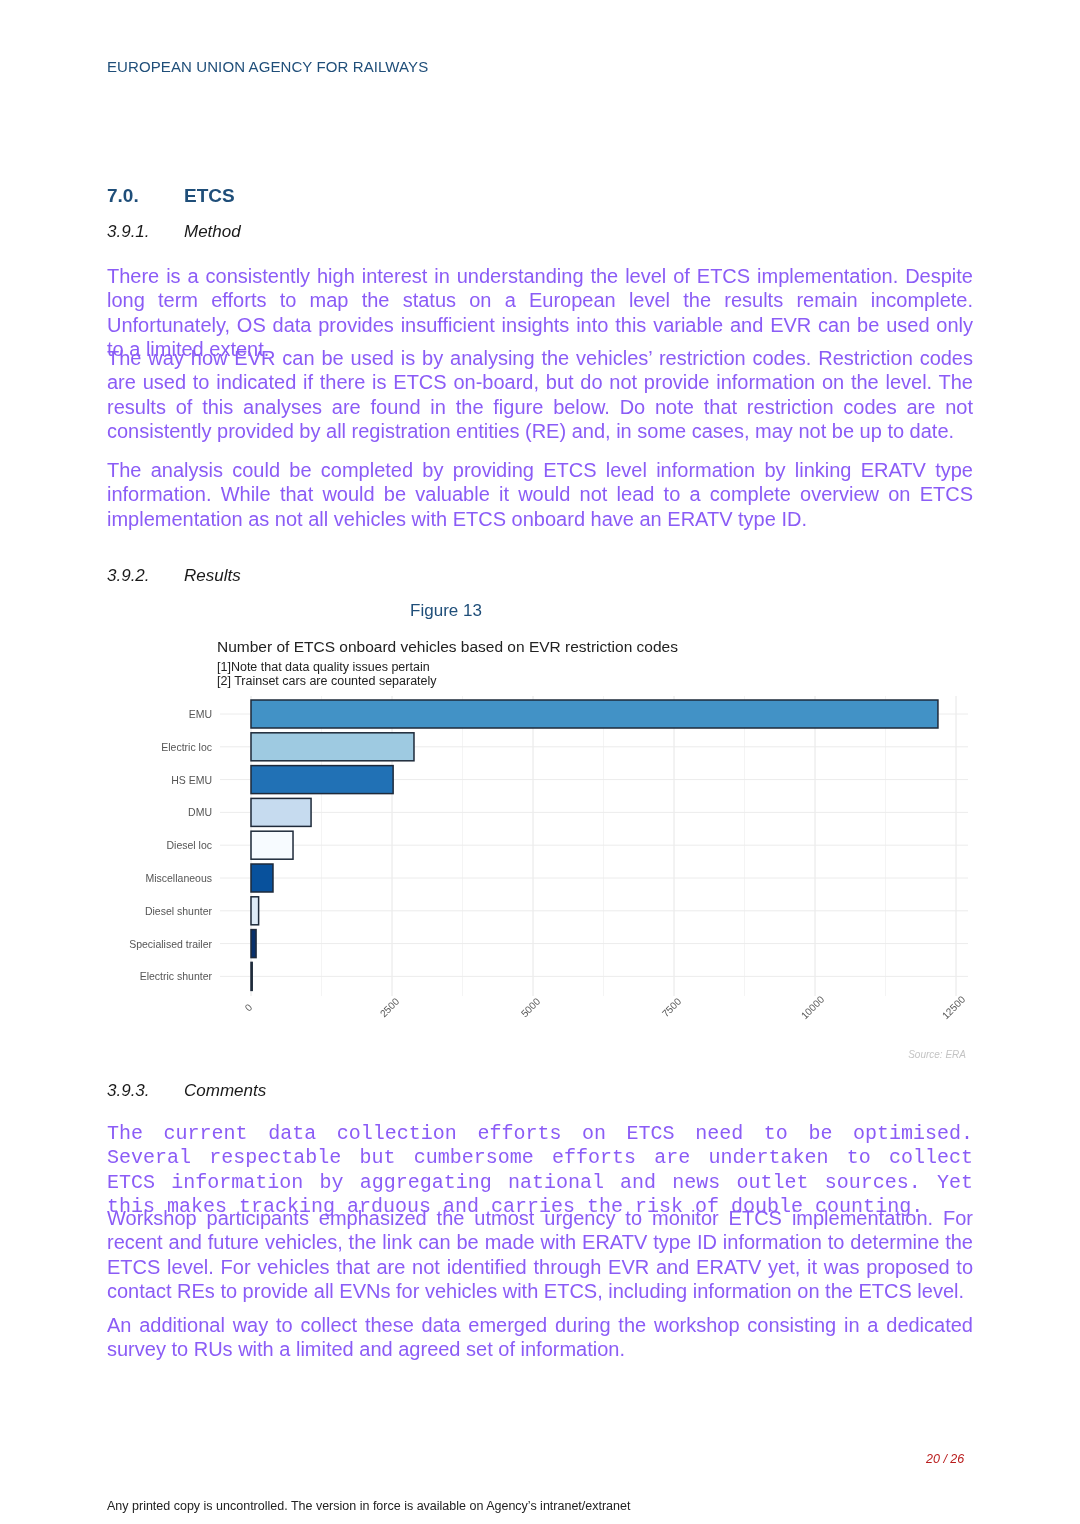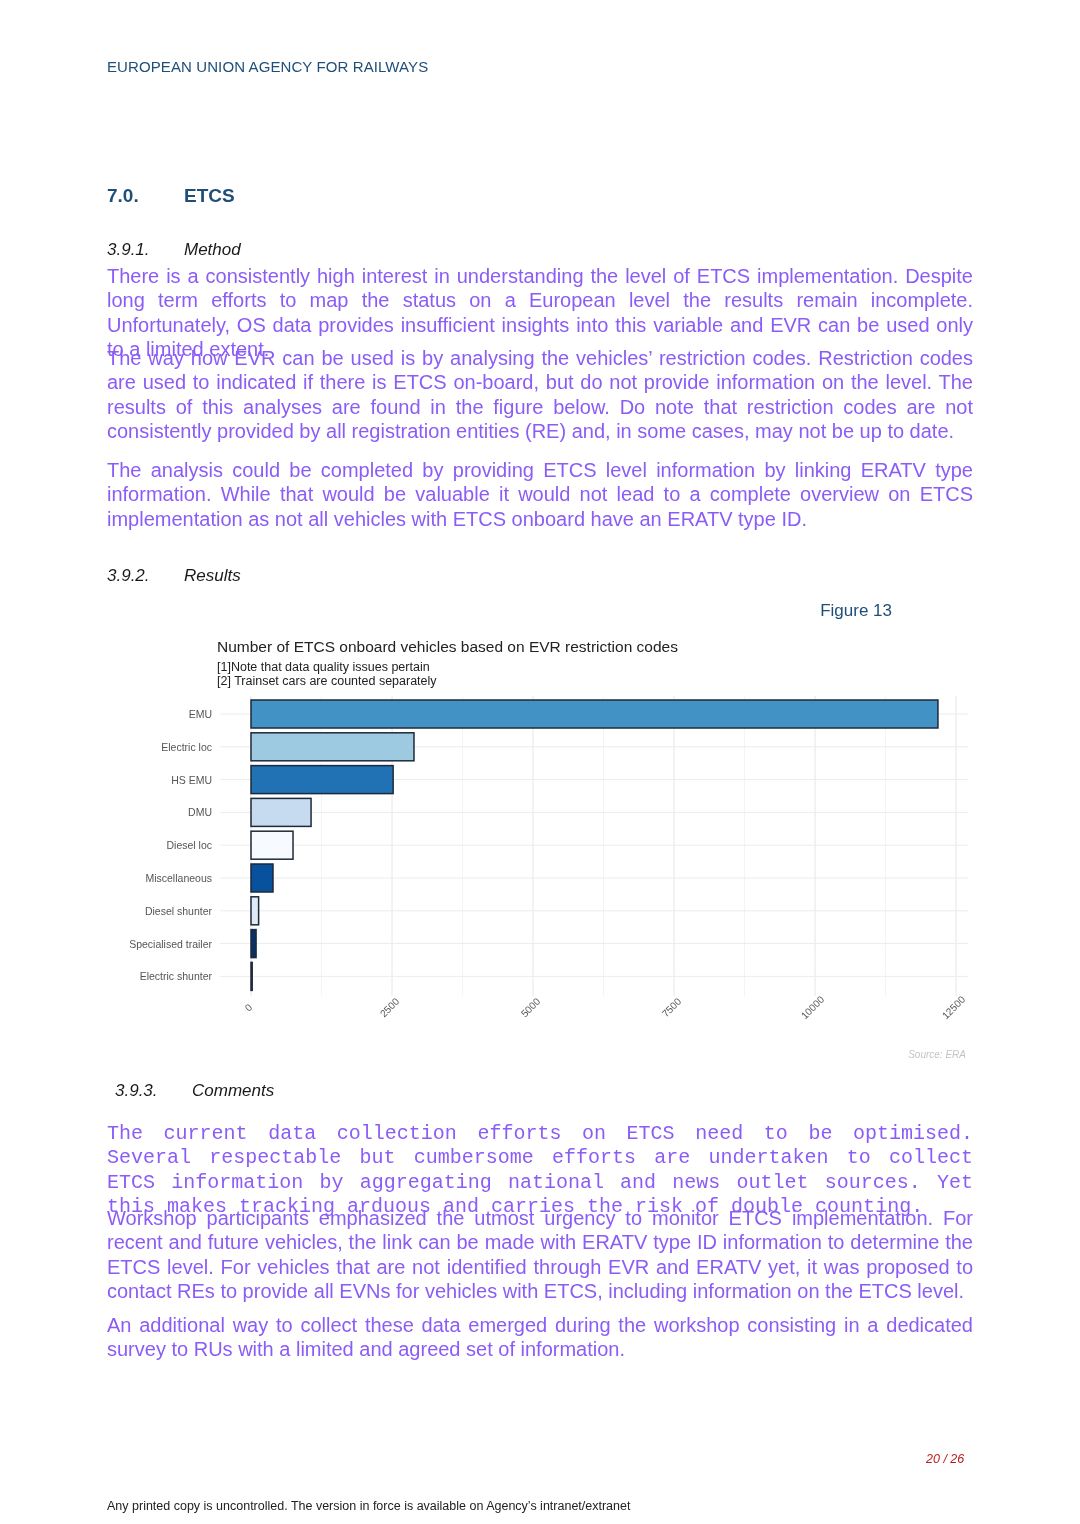--- a/index.html
+++ b/index.html
@@ -4,36 +4,36 @@
 <style>
   html, body { margin: 0; padding: 0; background: #ffffff; }
   body { width: 1080px; height: 1524px; position: relative; overflow: hidden;
          font-family: "Liberation Sans", sans-serif; color: #1a1a1a; }
   .page-header { position: absolute; left: 107px; top: 58px; font-size: 15px; color: #1f4e79; letter-spacing: 0.1px; }
   .h2 { position: absolute; left: 107px; top: 185px; font-size: 19px; font-weight: bold; color: #1f4e79; }
   .h2 .num { display: inline-block; width: 77px; }
   .h3 { position: absolute; left: 107px; font-size: 17px; font-style: italic; color: #1a1a1a; }
   .h3 .num { display: inline-block; width: 77px; }
   .para { position: absolute; left: 107px; width: 866px; font-size: 20px; line-height: 24.3px; text-align: justify; color: #8b5cf6; }
-  .fig-caption { position: absolute; left: 0; width: 892px; top: 601px; text-align: right; font-size: 17px; color: #1f4e79; }
+  .fig-caption { position: absolute; left: 0; width: 892px; top: 601px; text-align: center; font-size: 17px; color: #1f4e79; }
   #chart { position: absolute; left: 110px; top: 630px; }
   .chart-text { font-family: "Liberation Sans", sans-serif; }
   .footer-note { position: absolute; left: 107px; top: 1452px; font-size: 12.5px; color: #222; margin-top: 47px; }
   .footer-page { position: absolute; left: 926px; top: 1452px; font-size: 12.5px; font-style: italic; color: #b91c1c; }
 </style>
 </head>
 <body>
 
 <div class="page-header">EUROPEAN UNION AGENCY FOR RAILWAYS</div>
 
 <div class="h2">
   <span class="num">7.0.</span><span>ETCS</span>
 </div>
 
-<div class="h3" style="top:222px;margin-top:18px;">
+<div class="h3" style="top:222px;">
   <span class="num">3.9.1.</span><span>Method</span>
 </div>
 
 <p class="para" style="top:244px;">There is a consistently high interest in understanding the level of ETCS implementation. Despite long term efforts to map the status on a European level the results remain incomplete. Unfortunately, OS data provides insufficient insights into this variable and EVR can be used only to a limited extent.</p>
 <p class="para" style="top:326px;">The way how EVR can be used is by analysing the vehicles’ restriction codes. Restriction codes are used to indicated if there is ETCS on-board, but do not provide information on the level. The results of this analyses are found in the figure below. Do note that restriction codes are not consistently provided by all registration entities (RE) and, in some cases, may not be up to date.</p>
 <p class="para" style="top:434px;margin-top:24px;">The analysis could be completed by providing ETCS level information by linking ERATV type information. While that would be valuable it would not lead to a complete overview on ETCS implementation as not all vehicles with ETCS onboard have an ERATV type ID.</p>
 
 <div class="h3" style="top:566px;">
   <span class="num">3.9.2.</span><span>Results</span>
 </div>
@@ -92,21 +92,21 @@
       <text x="141" y="380" font-size="10" fill="#555" text-anchor="middle" transform="rotate(-45 141 380)" class="chart-text">0</text>
       <text x="282" y="380" font-size="10" fill="#555" text-anchor="middle" transform="rotate(-45 282 380)" class="chart-text">2500</text>
       <text x="423" y="380" font-size="10" fill="#555" text-anchor="middle" transform="rotate(-45 423 380)" class="chart-text">5000</text>
       <text x="564" y="380" font-size="10" fill="#555" text-anchor="middle" transform="rotate(-45 564 380)" class="chart-text">7500</text>
       <text x="705" y="380" font-size="10" fill="#555" text-anchor="middle" transform="rotate(-45 705 380)" class="chart-text">10000</text>
       <text x="846" y="380" font-size="10" fill="#555" text-anchor="middle" transform="rotate(-45 846 380)" class="chart-text">12500</text>
     </g>
   <text class="chart-text" x="856" y="428" font-size="10" font-style="italic" fill="#c4c4c4" text-anchor="end">Source: ERA</text>
 </svg>
 
-<div class="h3" style="top:1081px;margin-left:8px;">
+<div class="h3" style="top:1081px;">
   <span class="num">3.9.3.</span><span>Comments</span>
 </div>
 
 <p class="para" style="top:1102px;font-family:Liberation Mono, monospace;">The current data collection efforts on ETCS need to be optimised. Several respectable but cumbersome efforts are undertaken to collect ETCS information by aggregating national and news outlet sources. Yet this makes tracking arduous and carries the risk of double counting.</p>
 <p class="para" style="top:1186px;">Workshop participants emphasized the utmost urgency to monitor ETCS implementation. For recent and future vehicles, the link can be made with ERATV type ID information to determine the ETCS level. For vehicles that are not identified through EVR and ERATV yet, it was proposed to contact REs to provide all EVNs for vehicles with ETCS, including information on the ETCS level.</p>
 <p class="para" style="top:1293px;">An additional way to collect these data emerged during the workshop consisting in a dedicated survey to RUs with a limited and agreed set of information.</p>
 
 <div class="footer-note">Any printed copy is uncontrolled. The version in force is available on Agency’s intranet/extranet</div>
 <div class="footer-page">20 / 26</div>
 

